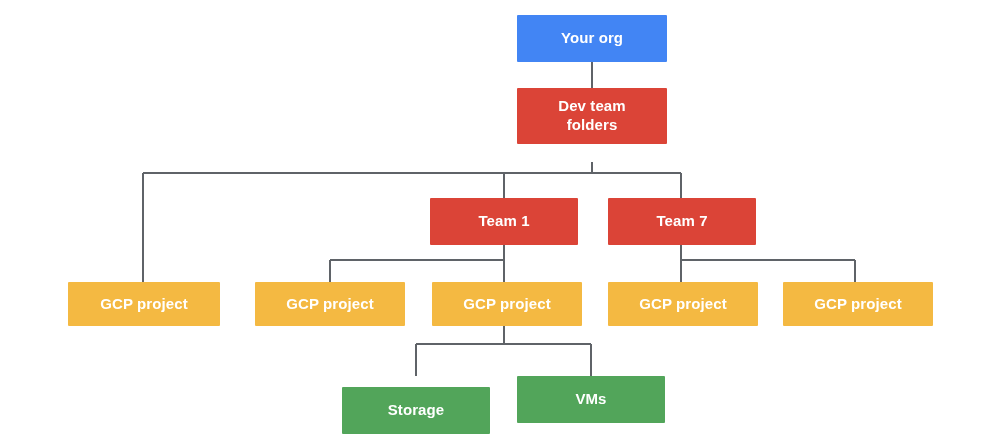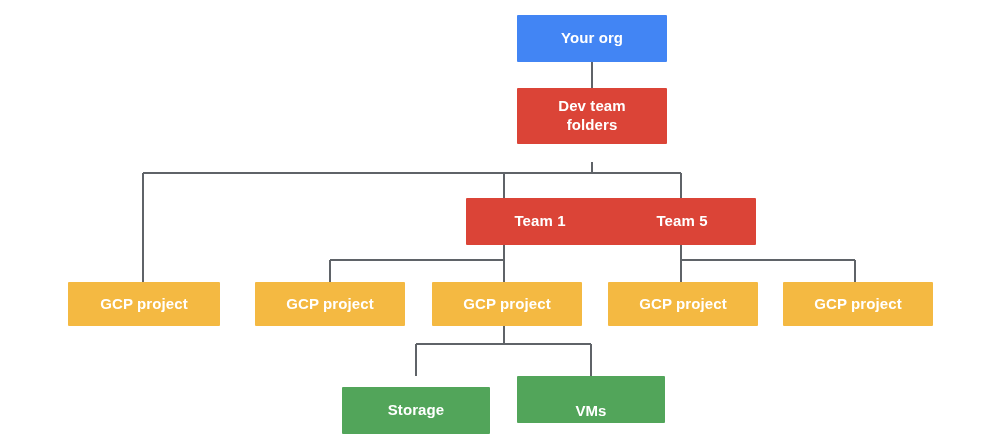--- a/index.html
+++ b/index.html
@@ -75,26 +75,26 @@
 
   <div class="node" style="left: 517px; top: 15px; width: 150px; height: 47px; background: rgb(66, 133, 244);">
     <span class="node-label">Your org</span>
   </div>
 
   <div class="node" style="left: 517px; top: 88px; width: 150px; height: 56px; background: rgb(219, 68, 55);">
     <span class="node-label">Dev team
 folders</span>
   </div>
 
-  <div class="node" style="left: 430px; top: 198px; width: 148px; height: 47px; background: rgb(219, 68, 55); margin-left: 36px;">
+  <div class="node" style="left: 430px; top: 198px; width: 148px; height: 47px; background: rgb(219, 68, 55);">
     <span class="node-label">Team 1</span>
   </div>
 
   <div class="node" style="left: 608px; top: 198px; width: 148px; height: 47px; background: rgb(219, 68, 55);">
-    <span class="node-label">Team 5</span>
+    <span class="node-label">Team 7</span>
   </div>
 
   <div class="node" style="left: 68px; top: 282px; width: 152px; height: 44px; background: rgb(244, 185, 66);">
     <span class="node-label">GCP project</span>
   </div>
 
   <div class="node" style="left: 255px; top: 282px; width: 150px; height: 44px; background: rgb(244, 185, 66);">
     <span class="node-label">GCP project</span>
   </div>
 
@@ -107,17 +107,17 @@
   </div>
 
   <div class="node" style="left: 783px; top: 282px; width: 150px; height: 44px; background: rgb(244, 185, 66);">
     <span class="node-label">GCP project</span>
   </div>
 
   <div class="node" style="left: 342px; top: 376px; width: 148px; height: 47px; background: rgb(82, 165, 90); margin-top: 11px;">
     <span class="node-label">Storage</span>
   </div>
 
-  <div class="node" style="left: 517px; top: 376px; width: 148px; height: 47px; background: rgb(82, 165, 90); align-items: flex-end;">
+  <div class="node" style="left: 517px; top: 376px; width: 148px; height: 47px; background: rgb(82, 165, 90);">
     <span class="node-label">VMs</span>
   </div>
 
 </div>
 
 </body></html>

